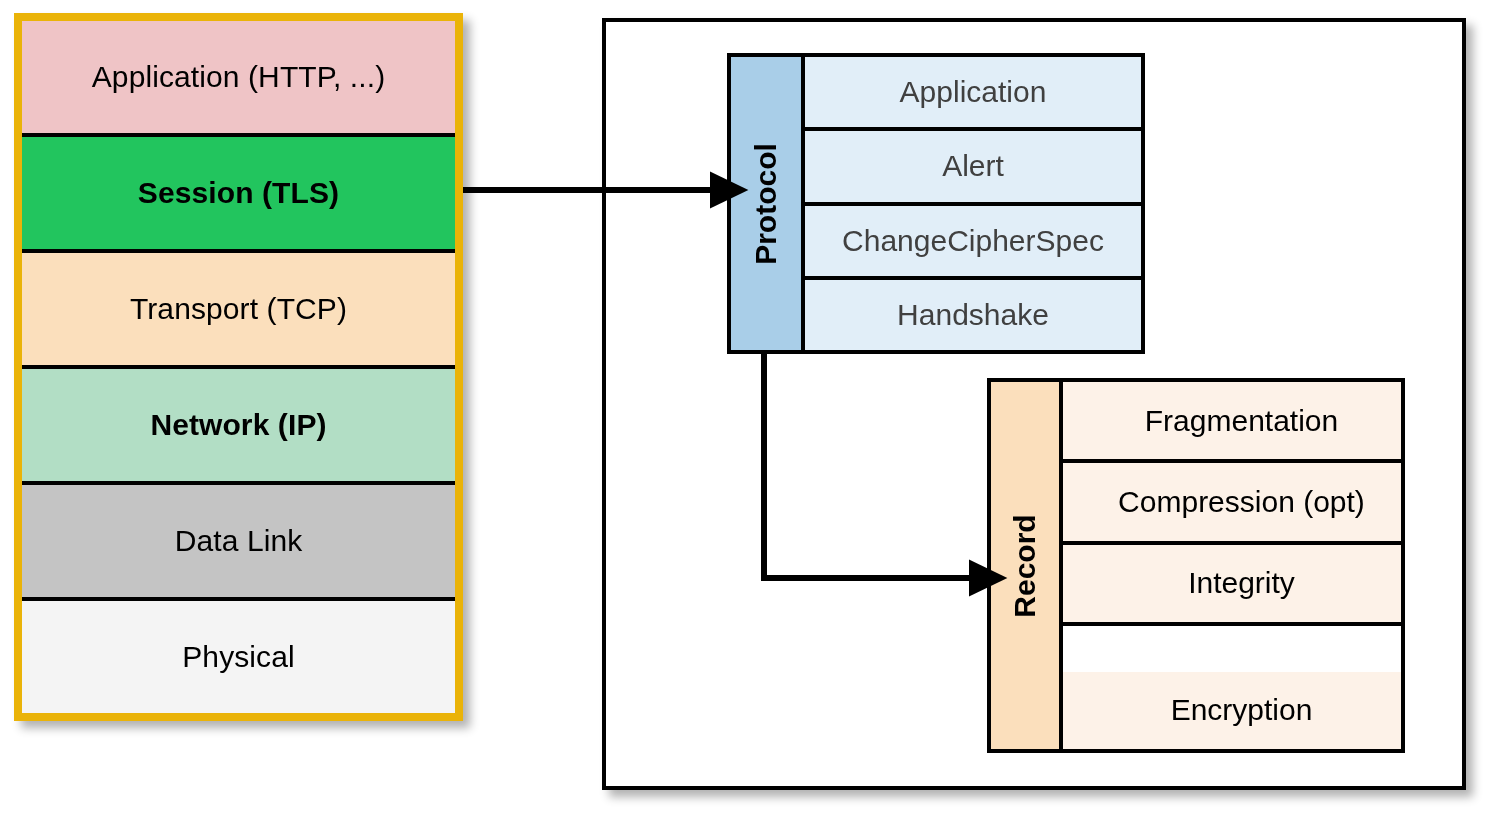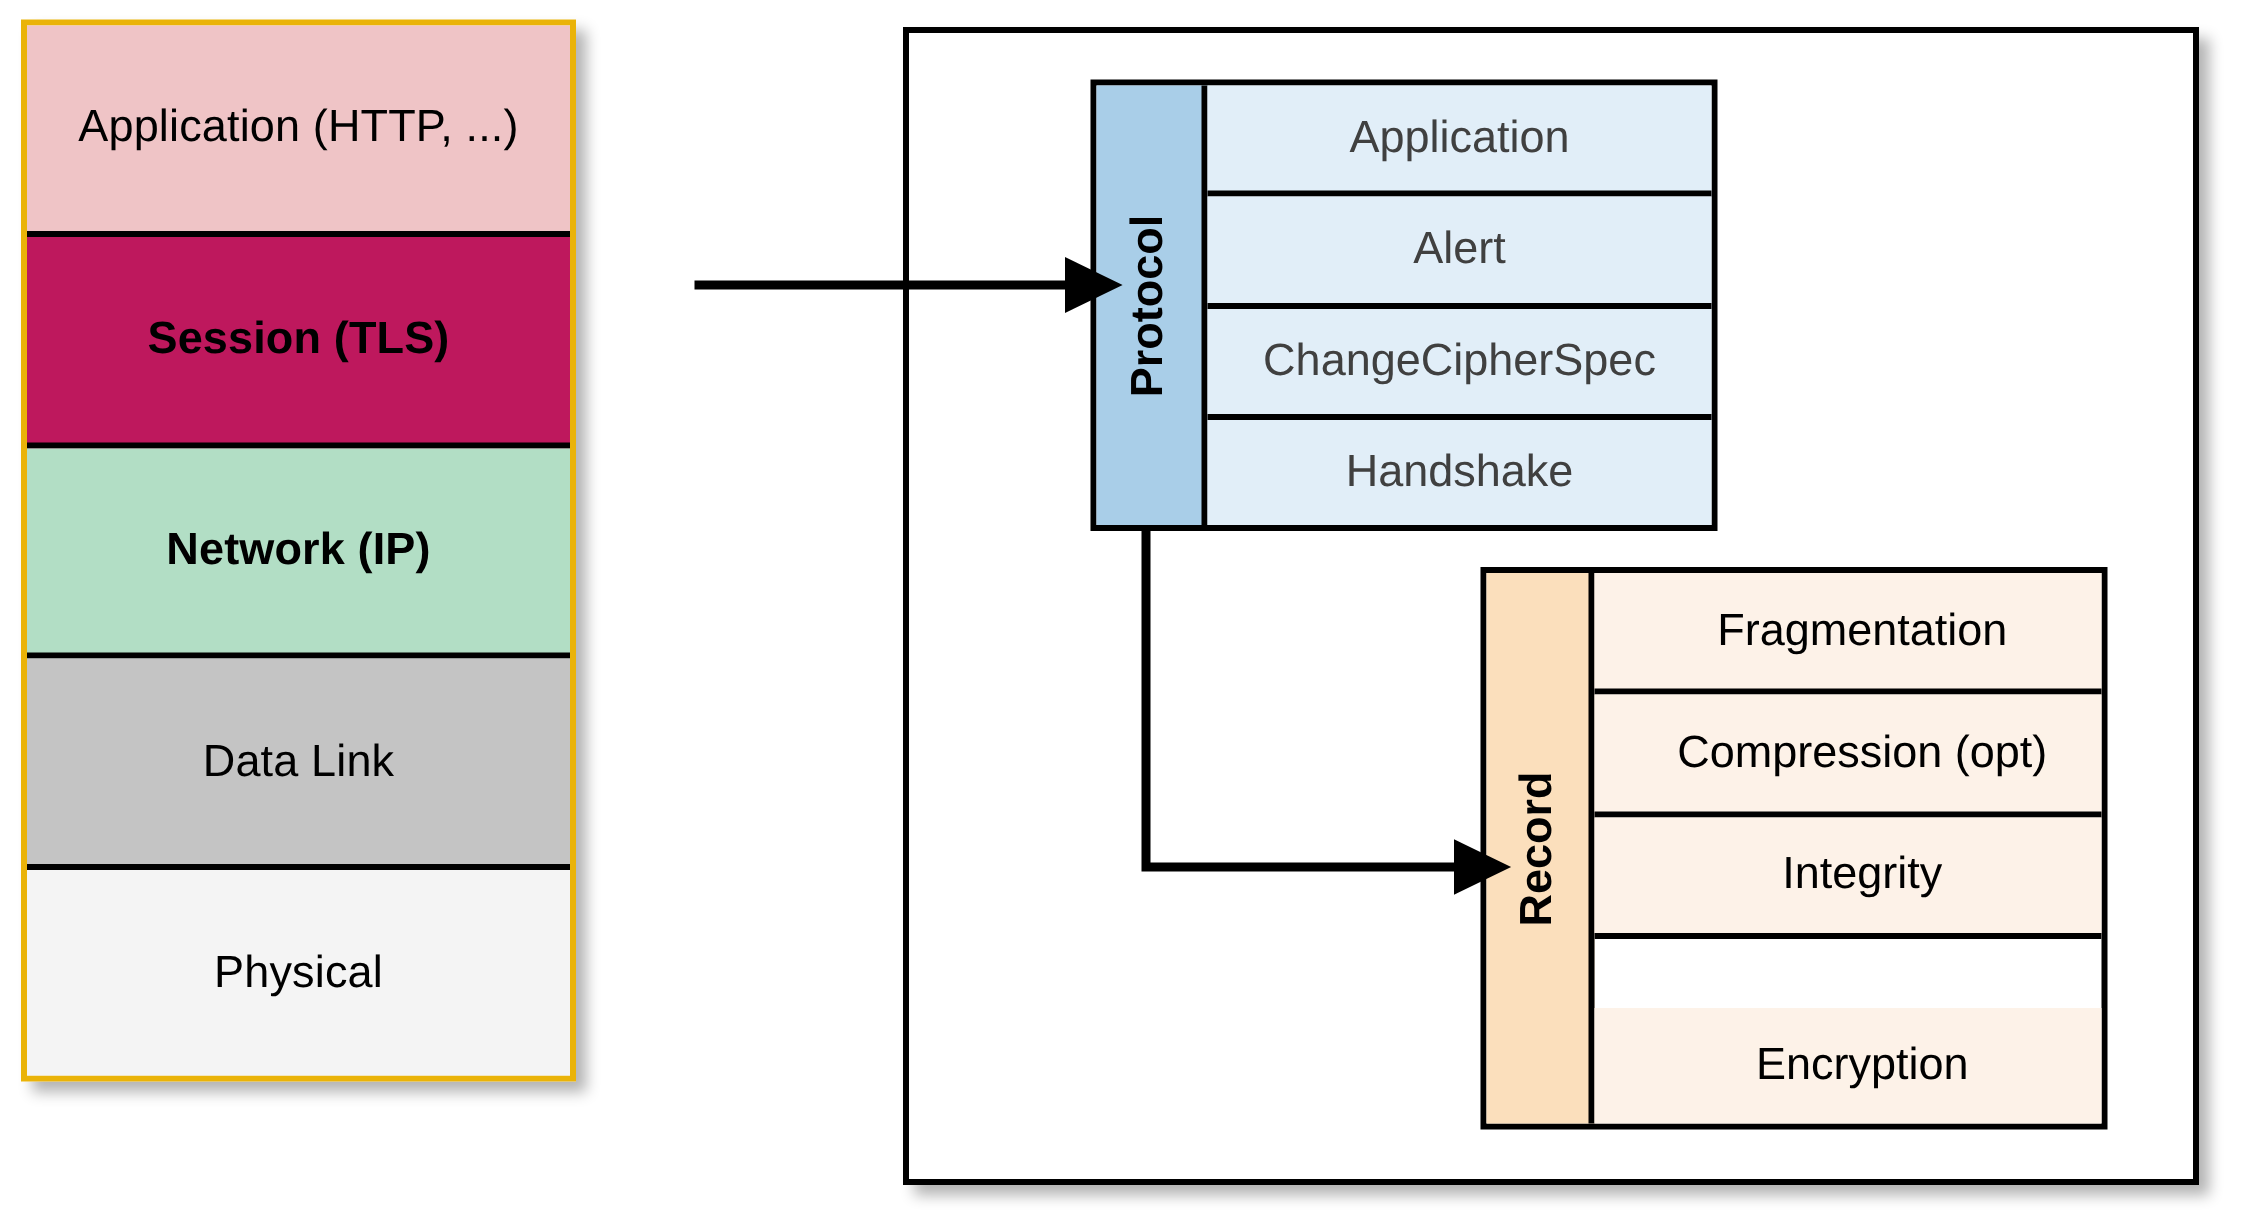--- a/index.html
+++ b/index.html
@@ -25,24 +25,24 @@
     border: 4px solid #000000;
     background: #ffffff;
     box-shadow: 7px 7px 9px rgba(0,0,0,0.30);
   }
 
   
   #osi-stack {
     position: absolute;
     left: 14px;
     top: 13px;
-    width: 370px;
+    width: 449px;
     height: 708px;
     box-sizing: border-box;
-    border: 4px solid #eab308;
+    border: 8px solid #eab308;
     background: #ffffff;
     box-shadow: 7px 7px 9px rgba(0,0,0,0.30);
     display: flex;
     flex-direction: column;
   }
   .osi-row {
     flex: 1 1 0;
     box-sizing: border-box;
     border-bottom: 4px solid #000000;
     display: flex;
@@ -168,22 +168,25 @@
 </style>
 </head>
 <body>
 
 <div id="canvas">
 
   <div id="osi-stack">
     <div class="osi-row" style="background:#efc4c6;">
       <span>Application (HTTP, ...)</span>
     </div>
-    <div class="osi-row emph" style="background:#be185d;">
+    <div class="osi-row emph" style="background:#22c55e;">
       <span>Session (TLS)</span>
+    </div>
+    <div class="osi-row" style="background:#fbdfbc;">
+      <span>Transport (TCP)</span>
     </div>
     <div class="osi-row" style="background:#b2dec5;font-weight:bold;">
       <span>Network (IP)</span>
     </div>
     <div class="osi-row" style="background:#c4c4c4;">
       <span>Data Link</span>
     </div>
     <div class="osi-row" style="background:#f4f4f4;">
       <span>Physical</span>
     </div>

